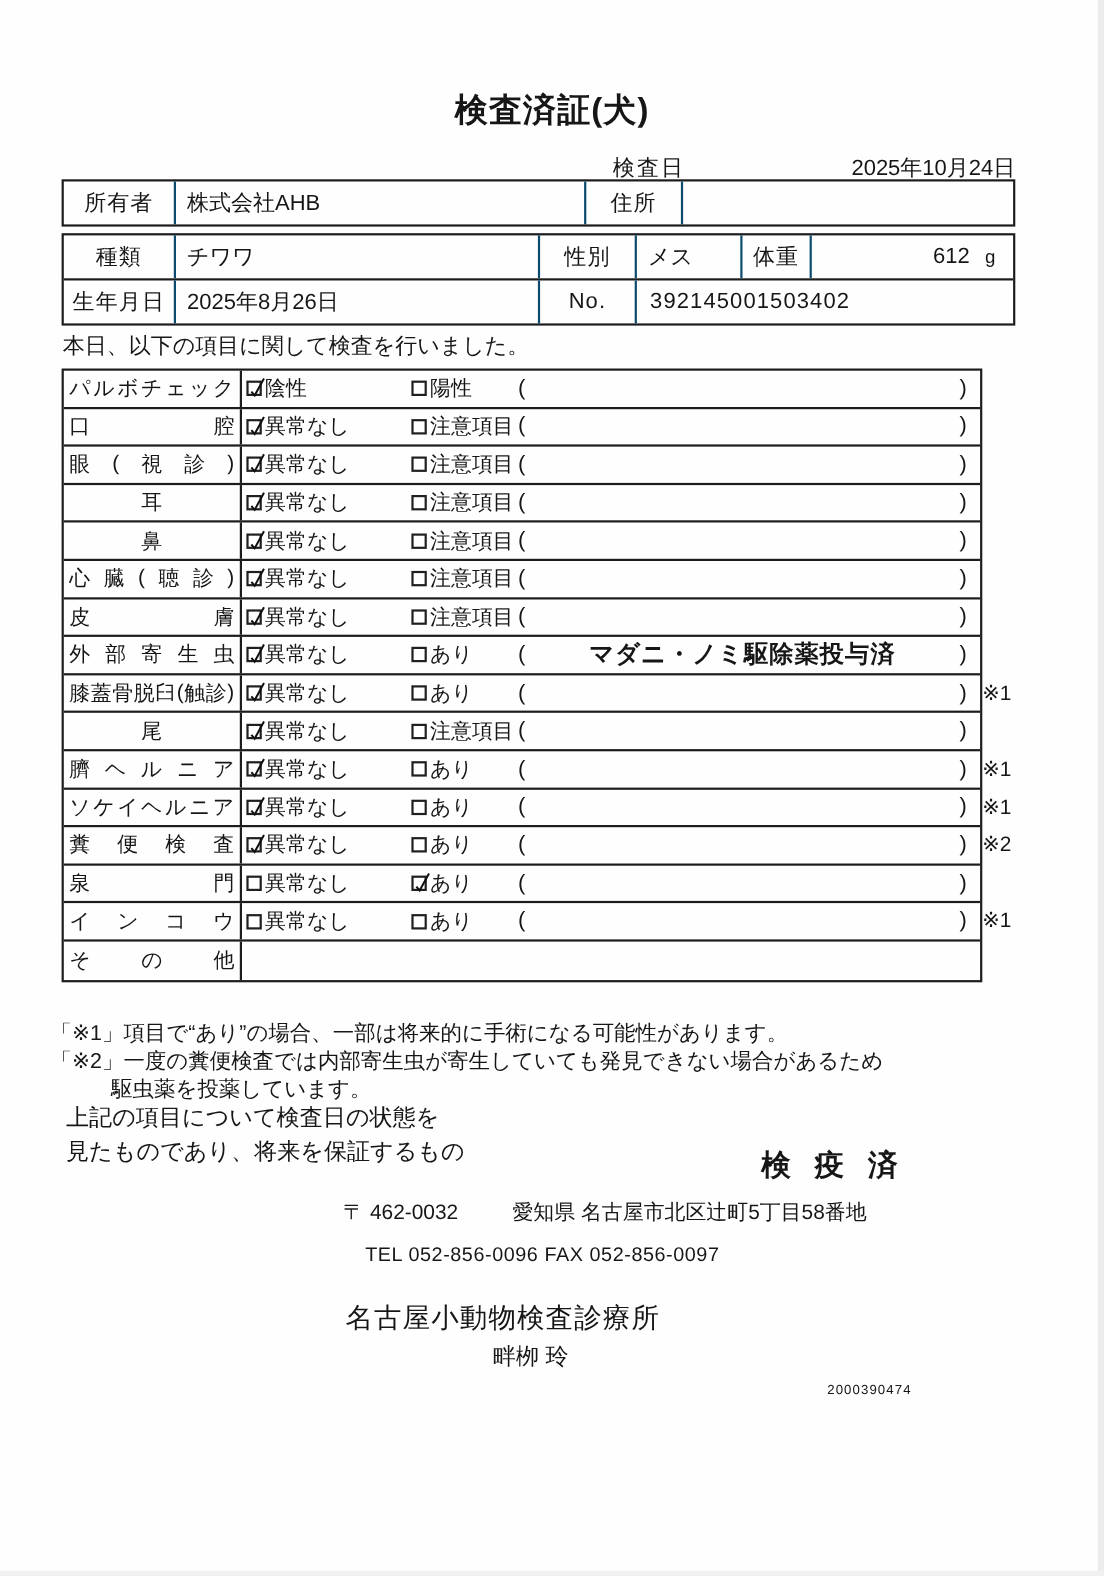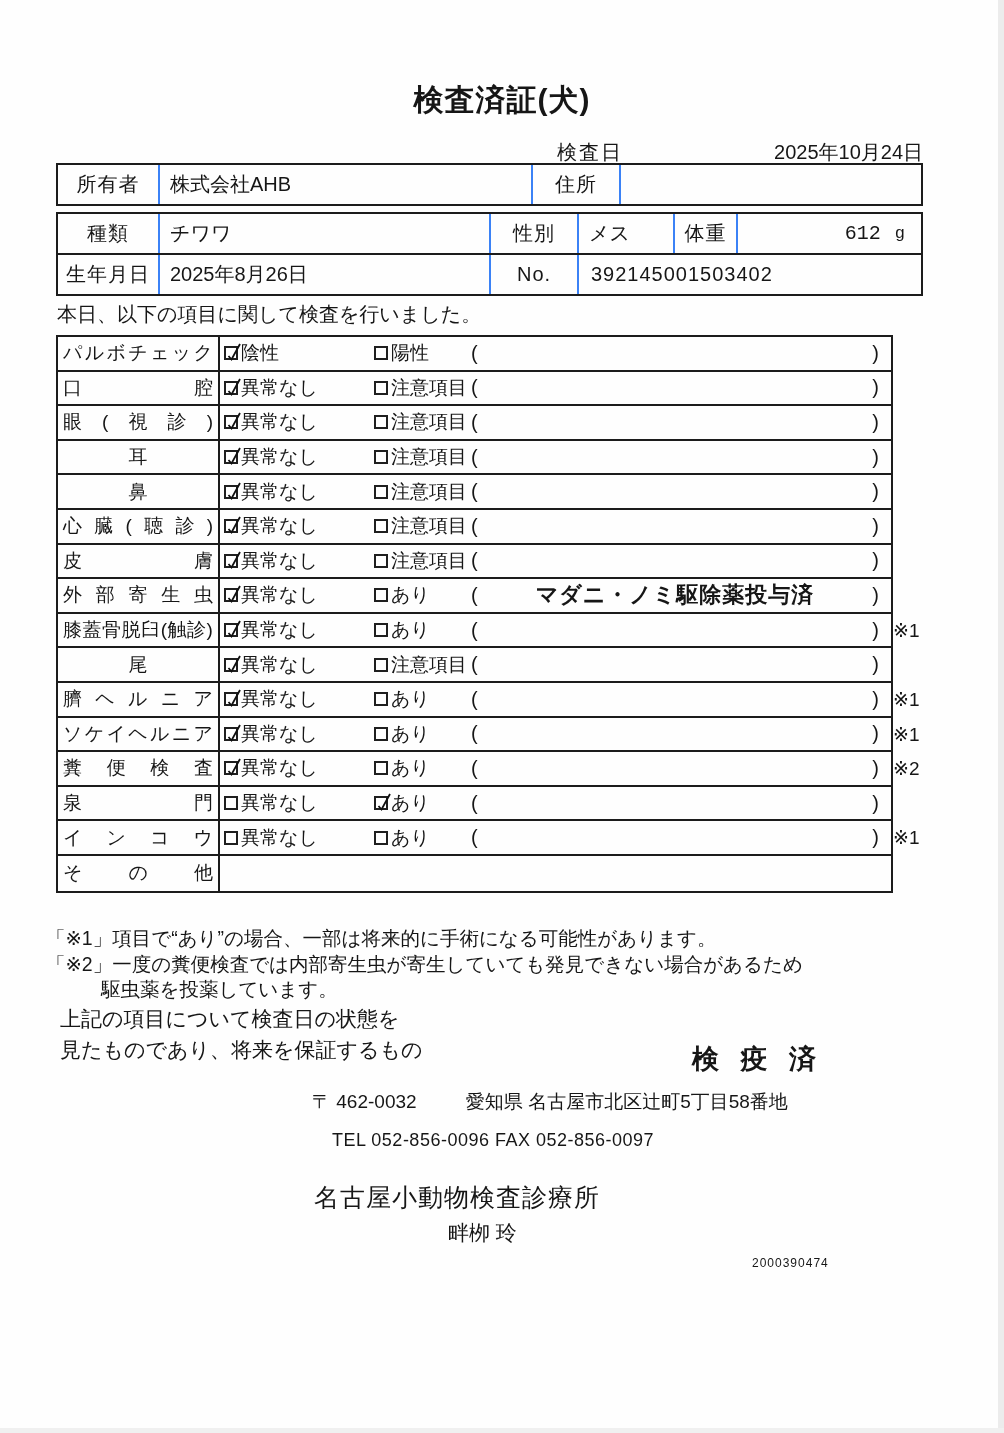--- a/index.html
+++ b/index.html
@@ -18,22 +18,22 @@
 
   .title{top:80px;left:0;width:100%;text-align:center;font-size:30px;font-weight:700;letter-spacing:1px;}
   .exam-date-label{top:139px;left:557px;font-size:20px;letter-spacing:2px;}
   .exam-date{top:139px;left:700px;width:223px;text-align:right;font-size:20px;}
 
   .tbl{border:2px solid #1c1c1c;box-sizing:border-box;}
   .tbl *{box-sizing:border-box;}
   .trow{display:flex;}
   .cell{display:flex;align-items:center;font-size:20px;}
   .cell.lab{justify-content:center;letter-spacing:1px;}
-  .br{border-right:2px solid #3b82f6;}
-  .bb{border-bottom:2px solid #1c1c1c;font-family:Liberation Mono, monospace;}
+  .br{border-right:2px solid #0c4a6e;}
+  .bb{border-bottom:2px solid #1c1c1c;}
 
   .tableA{top:163px;left:56px;width:867px;height:43px;display:flex;}
   .tableA .c1{width:102px;}
   .tableA .c2{width:373px;padding-left:10px;}
   .tableA .c3{width:88px;}
   .tableA .c4{flex:1;padding-left:12px;}
 
   .tableB{top:212px;left:56px;width:867px;height:84px;display:flex;flex-direction:column;}
   .tableB .trow{flex:1;}
   .tableB .c1{width:102px;}
@@ -64,21 +64,21 @@
   .paren{flex:1;display:flex;align-items:center;padding-right:12px;font-size:20px;}
   .pcontent{flex:1;text-align:center;font-size:20px;}
   .pcontent.bold{font-weight:700;font-size:22px;letter-spacing:1px;}
   .marker{position:absolute;right:-40px;top:5px;font-size:19px;width:38px;}
 
   .note{font-size:19.5px;}
   .note1{top:925px;left:46px;}
   .note2{top:951px;left:46px;}
   .note2b{top:976px;left:101px;}
 
-  .disclaimer{top:1003px;left:60px;font-size:21px;line-height:31px;font-weight:500;}
+  .disclaimer{top:1003px;left:60px;font-size:21px;line-height:31px;font-weight:500;font-family:Liberation Mono, monospace;}
   .stamp{top:1041px;left:692px;font-size:27px;letter-spacing:7px;font-weight:600;}
   .postal-line{top:1089px;left:312px;font-size:19px;}
   .postal-line .addr{margin-left:44px;}
   .telfax{top:1130px;left:332px;font-size:18px;letter-spacing:0.5px;}
   .clinic-name{top:1181px;left:314px;font-size:25px;letter-spacing:1px;}
   .examiner{top:1219px;left:448px;font-size:21px;}
   .serial{top:1256px;left:752px;font-size:12px;letter-spacing:1px;}
 </style>
 </head>
 <body>

